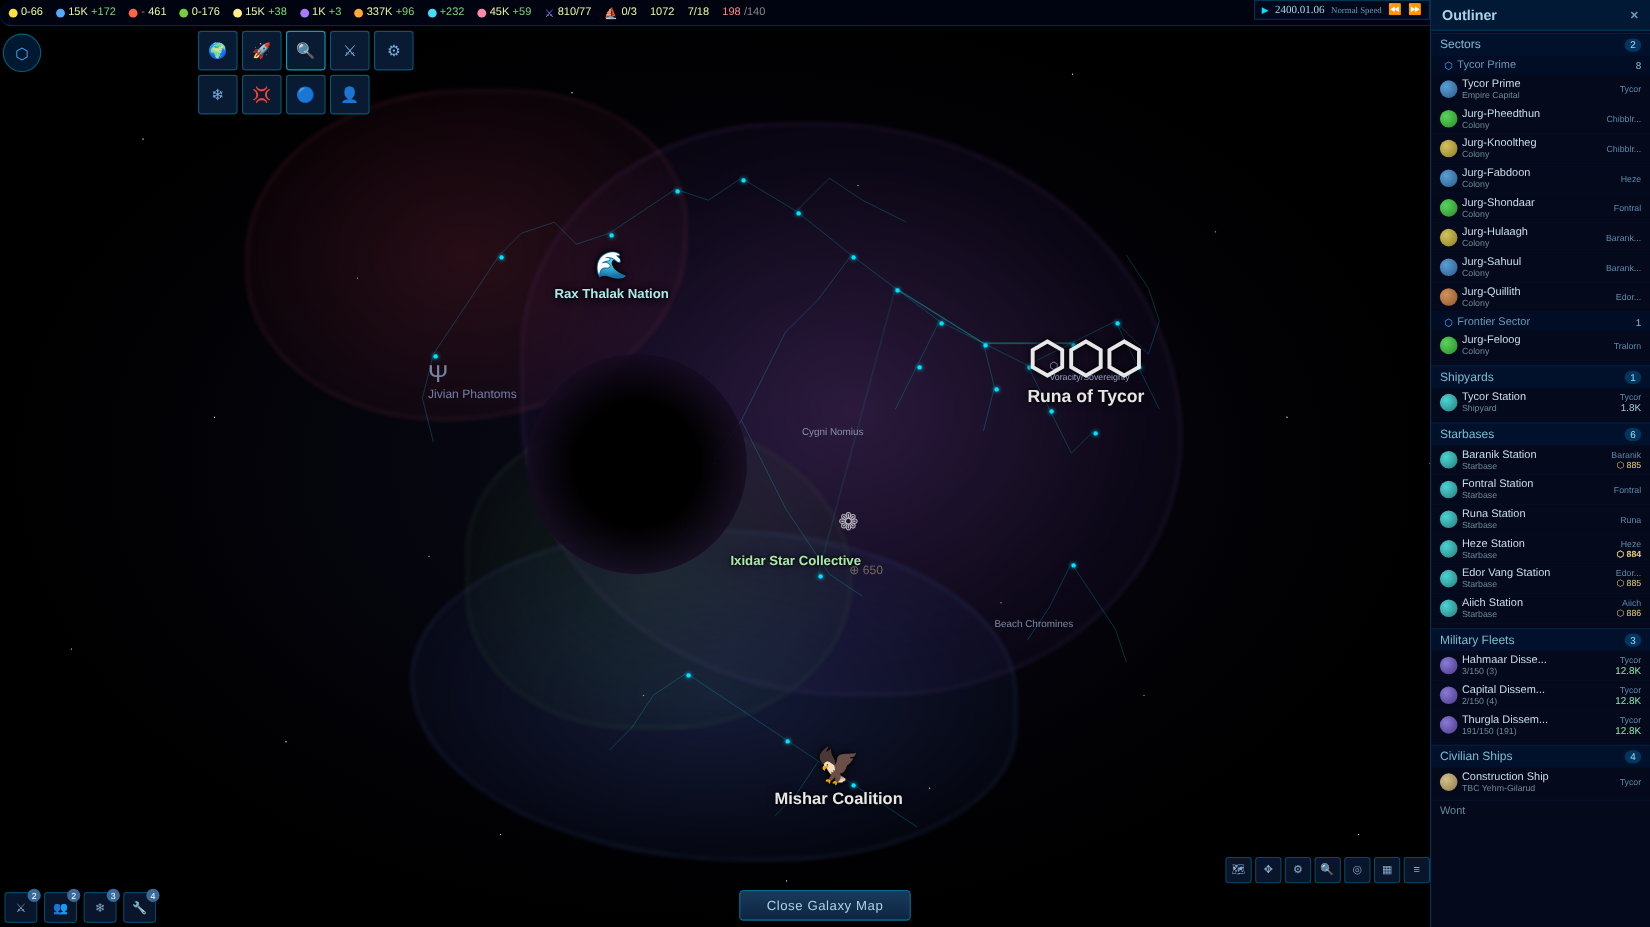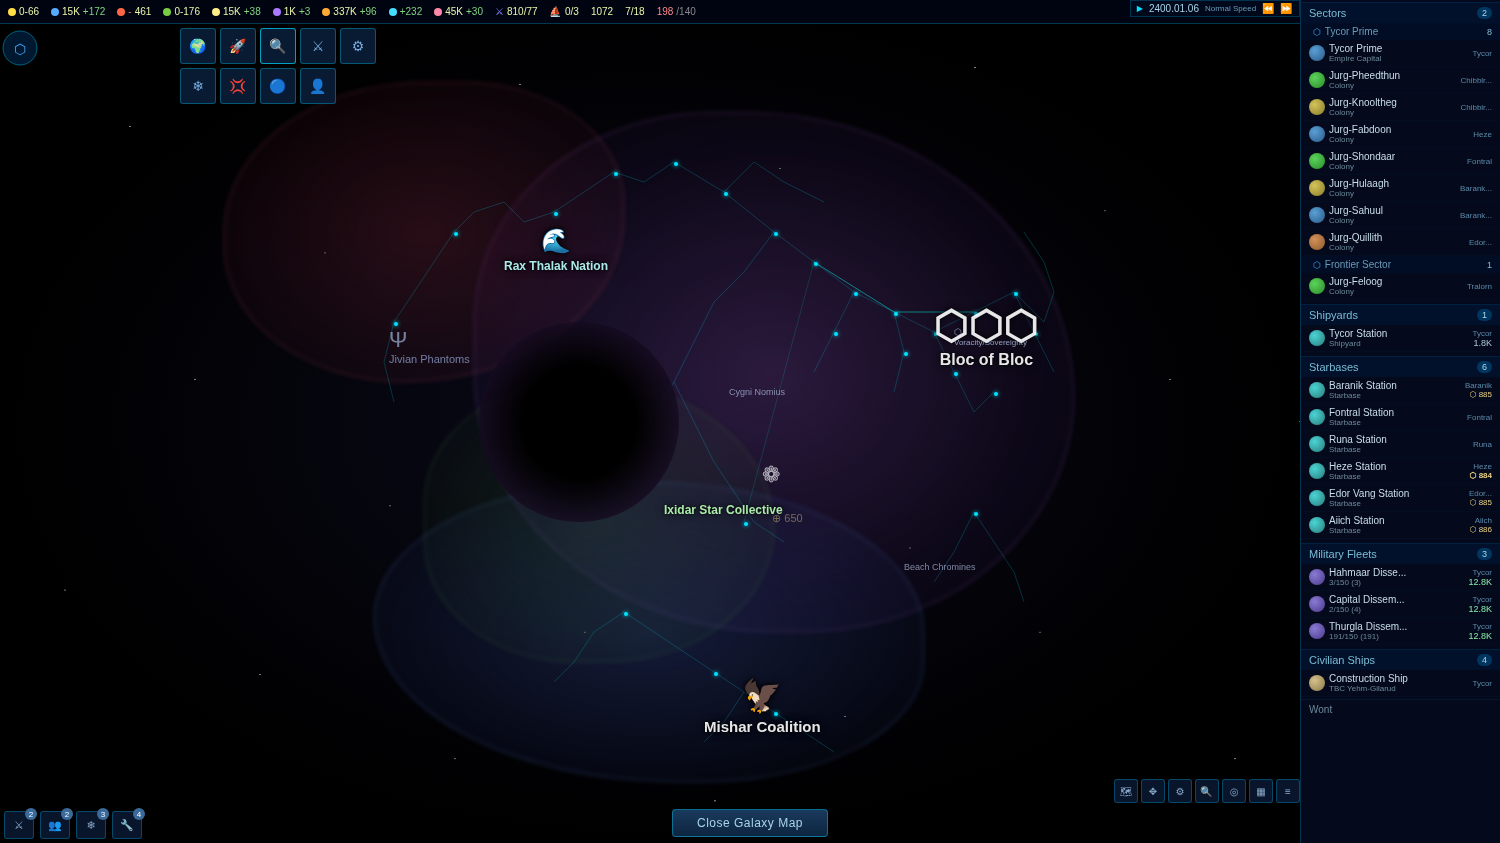--- a/index.html
+++ b/index.html
@@ -167,20 +167,21 @@
       left: 0;
       right: 0;
       height: 24px;
       background: rgba(0, 5, 20, 0.85);
       border-bottom: 1px solid rgba(0, 180, 220, 0.3);
       display: flex;
       align-items: center;
       padding: 0 8px;
       z-index: 20;
       gap: 12px;
+      border-radius: 11px;
     }
 
     .hud-badge {
       display: flex;
       align-items: center;
       gap: 3px;
       font-size: 10px;
       color: #aad4e8;
     }
 
@@ -440,20 +441,21 @@
       border: 1px solid rgba(0, 150, 200, 0.3);
       padding: 2px 6px;
       display: flex;
       align-items: center;
       gap: 6px;
     }
 
     .datetime-text {
       font-size: 10px;
       color: #a8d4e8;
+      font-family: Liberation Serif, serif;
     }
 
     .play-btn {
       color: #00e5ff;
       font-size: 8px;
       cursor: pointer;
     }
 
     
     #map-controls {
@@ -608,21 +610,21 @@
     <div class="star-node" style="left:780px;top:340px"></div>
     <div class="star-node" style="left:820px;top:360px"></div>
     <div class="star-node" style="left:860px;top:300px"></div>
     <div class="star-node" style="left:450px;top:580px"></div>
     <div class="star-node" style="left:800px;top:480px"></div>
     <div class="star-node" style="left:730px;top:320px"></div>
     <div class="star-node" style="left:660px;top:300px"></div>
 
     <div class="empire-label" style="left:760px;top:270px">
       <span class="empire-icon" style="font-size:40px;color:white;opacity:0.9;">⬡⬡⬡</span>
-      <span style="font-size:16px;">Bloc of Bloc</span>
+      <span style="font-size:16px;">Runa of Tycor</span>
     </div>
 
     <div class="empire-label" style="left:530px;top:645px">
       <span class="empire-icon" style="font-size:32px;">🦅</span>
       <span style="font-size:15px;">Mishar Coalition</span>
     </div>
 
     <div class="empire-label" style="left:330px;top:195px">
       <span class="empire-icon" style="font-size:24px;color:#8ae0e0;">🌊</span>
       <span style="font-size:12px;color:#aaeaea;">Rax Thalak Nation</span>
@@ -683,21 +685,21 @@
     <span class="val">337K</span>
       <span class="plus">+96</span>
   </div>
   <div class="hud-badge">
     <div class="hud-dot" style="background:#44ddff"></div>
     <span class="plus">+232</span>
   </div>
   <div class="hud-badge">
     <div class="hud-dot" style="background:#ff88aa"></div>
     <span class="val">45K</span>
-      <span class="plus">+30</span>
+      <span class="plus">+59</span>
   </div>
   <div class="hud-badge">
     <span style="color:#8888ff">⚔</span>
     <span class="val">810/77</span>
   </div>
   <div class="hud-badge">
     <span style="color:#8888ff">⛵</span>
     <span class="val">0/3</span>
   </div>
   <div class="hud-badge">
@@ -736,20 +738,24 @@
 
 <div id="datetime">
   <span class="play-btn">▶</span>
   <span class="datetime-text">2400.01.06</span>
   <span class="datetime-text" style="font-size:8px;color:#6a9ab8;">Normal Speed</span>
   <span class="play-btn" style="font-size:10px">⏪</span>
   <span class="play-btn" style="font-size:10px">⏩</span>
 </div>
 
 <div id="outliner">
+  <div class="outliner-title">
+    <span>Outliner</span>
+    <span style="font-size:10px;cursor:pointer;color:#6a9ab8;">✕</span>
+  </div>
 
   <div class="outliner-section">
     <div class="outliner-section-header">
       <span>Sectors</span>
       <span class="section-count">2</span>
     </div>
 
     <div class="subsection-header">
       <span style="display:flex;align-items:center;gap:4px;">
         <span style="color:#4af;font-size:9px;">⬡</span>

